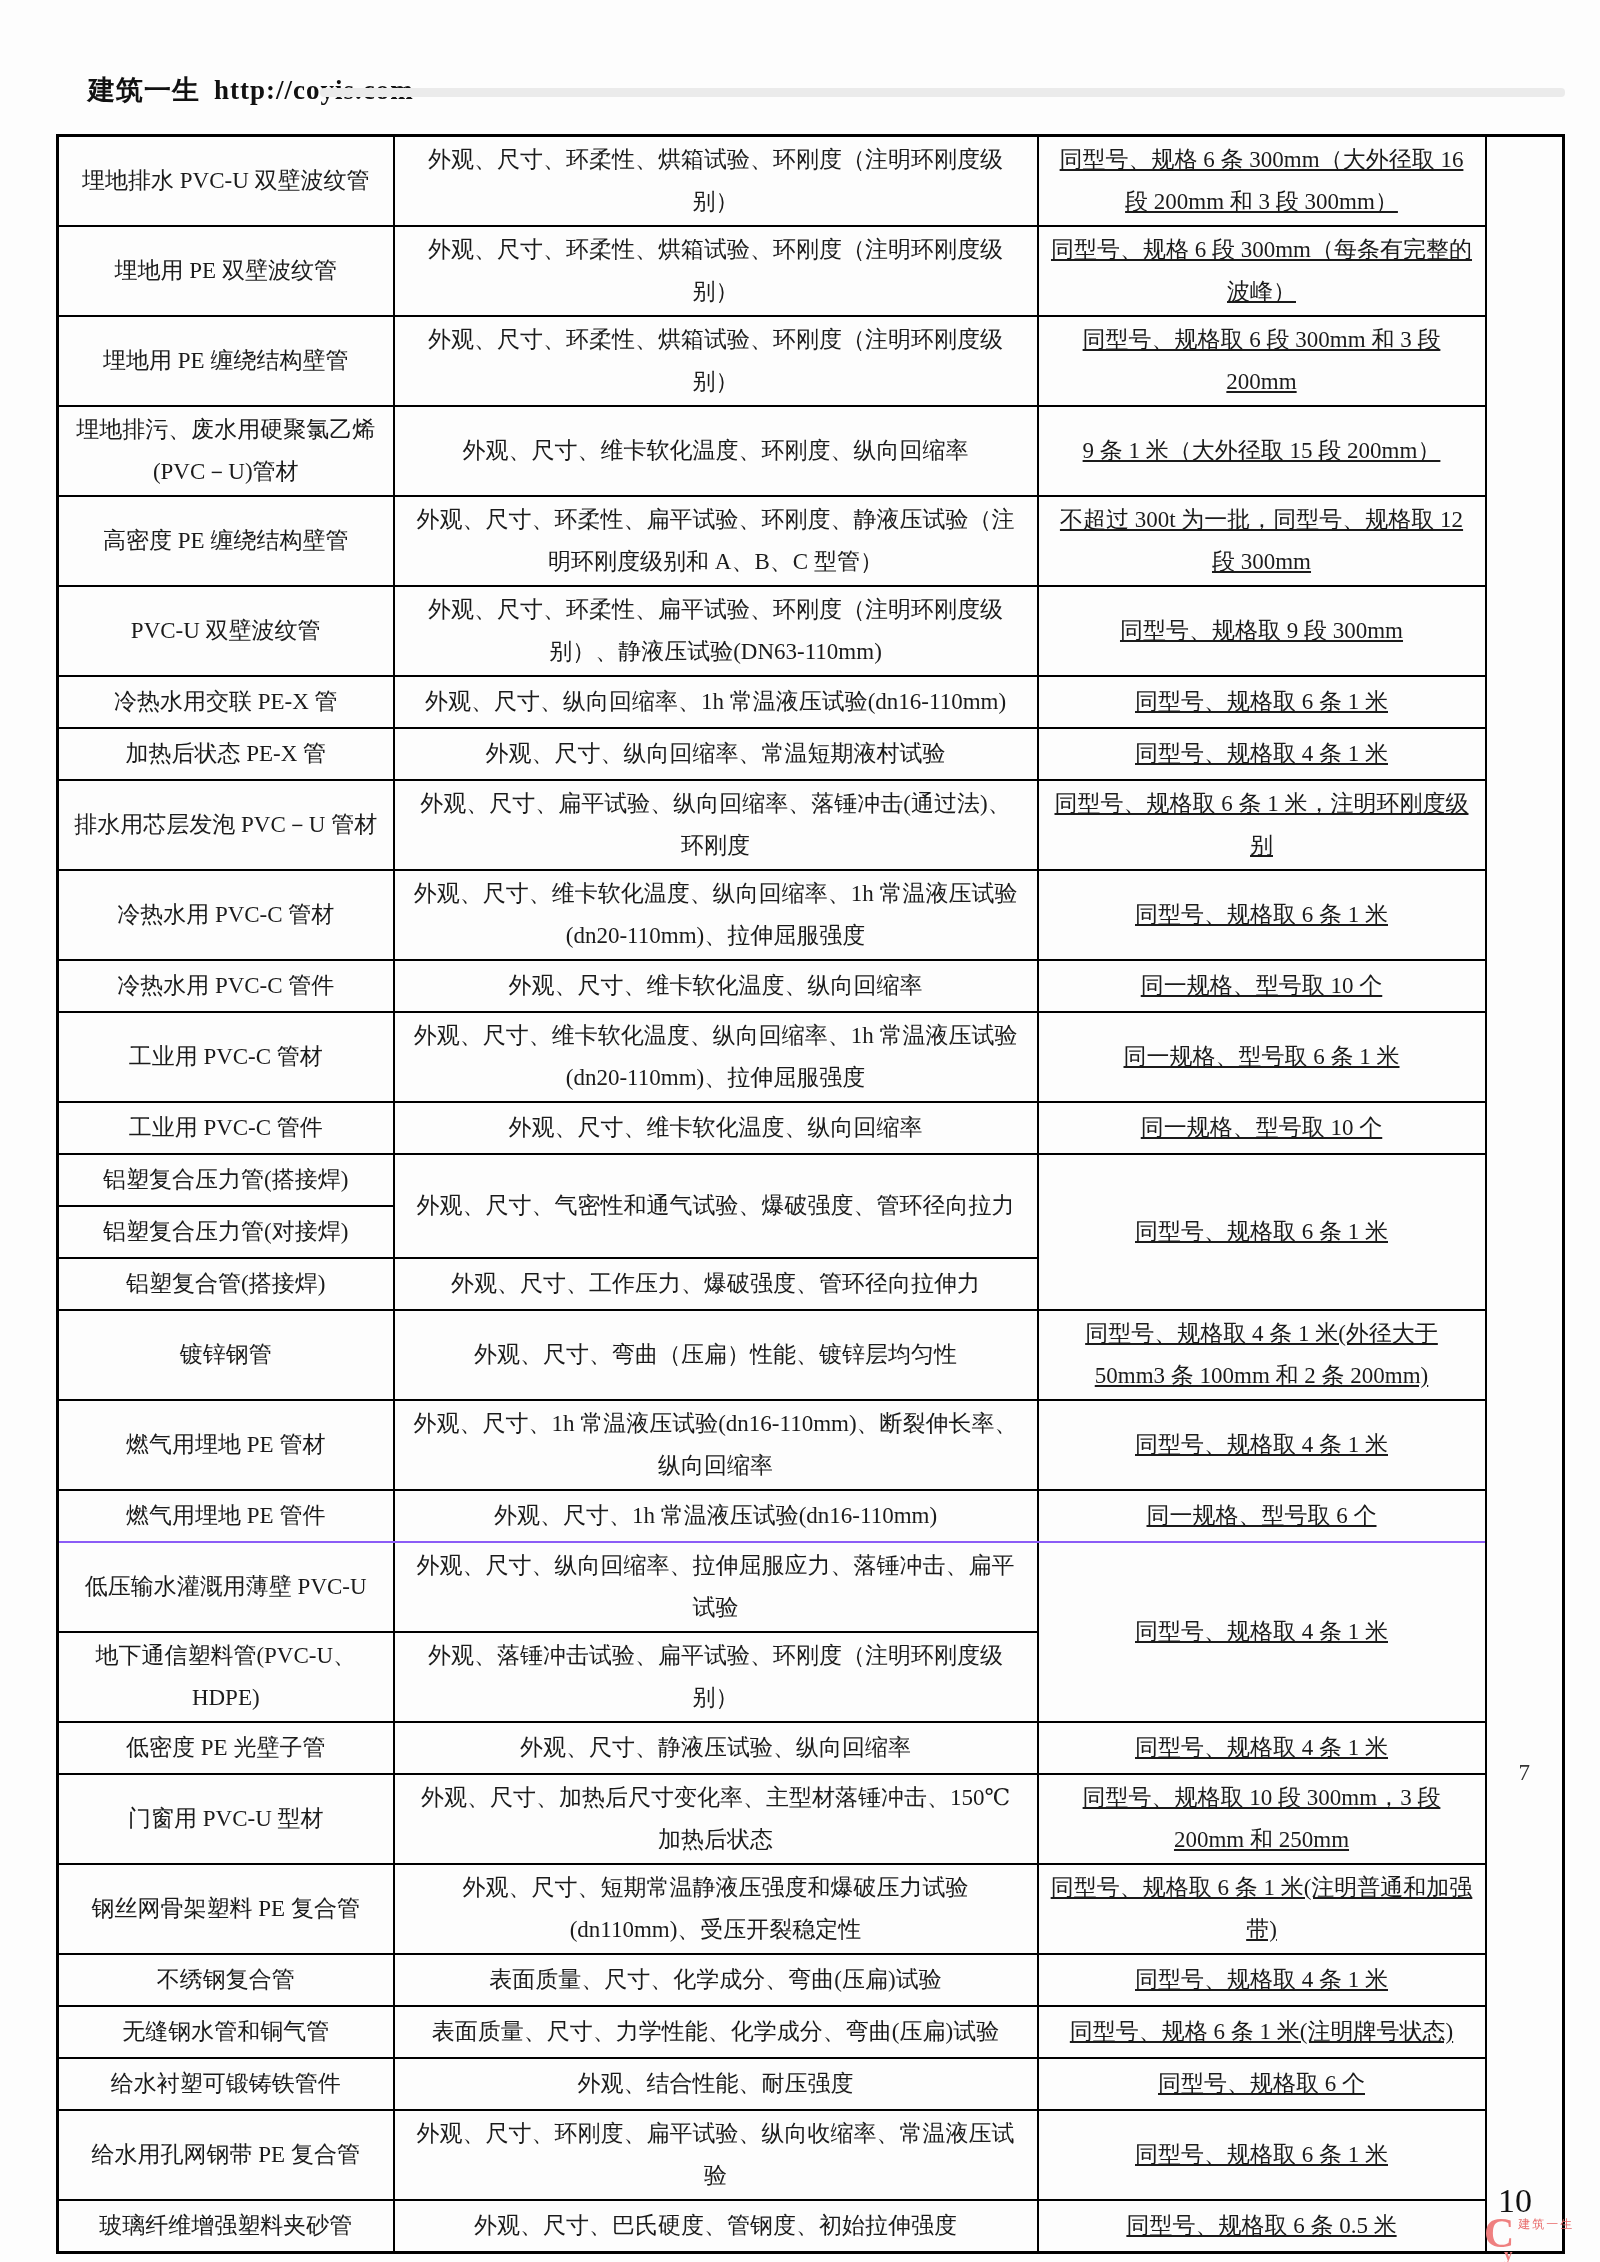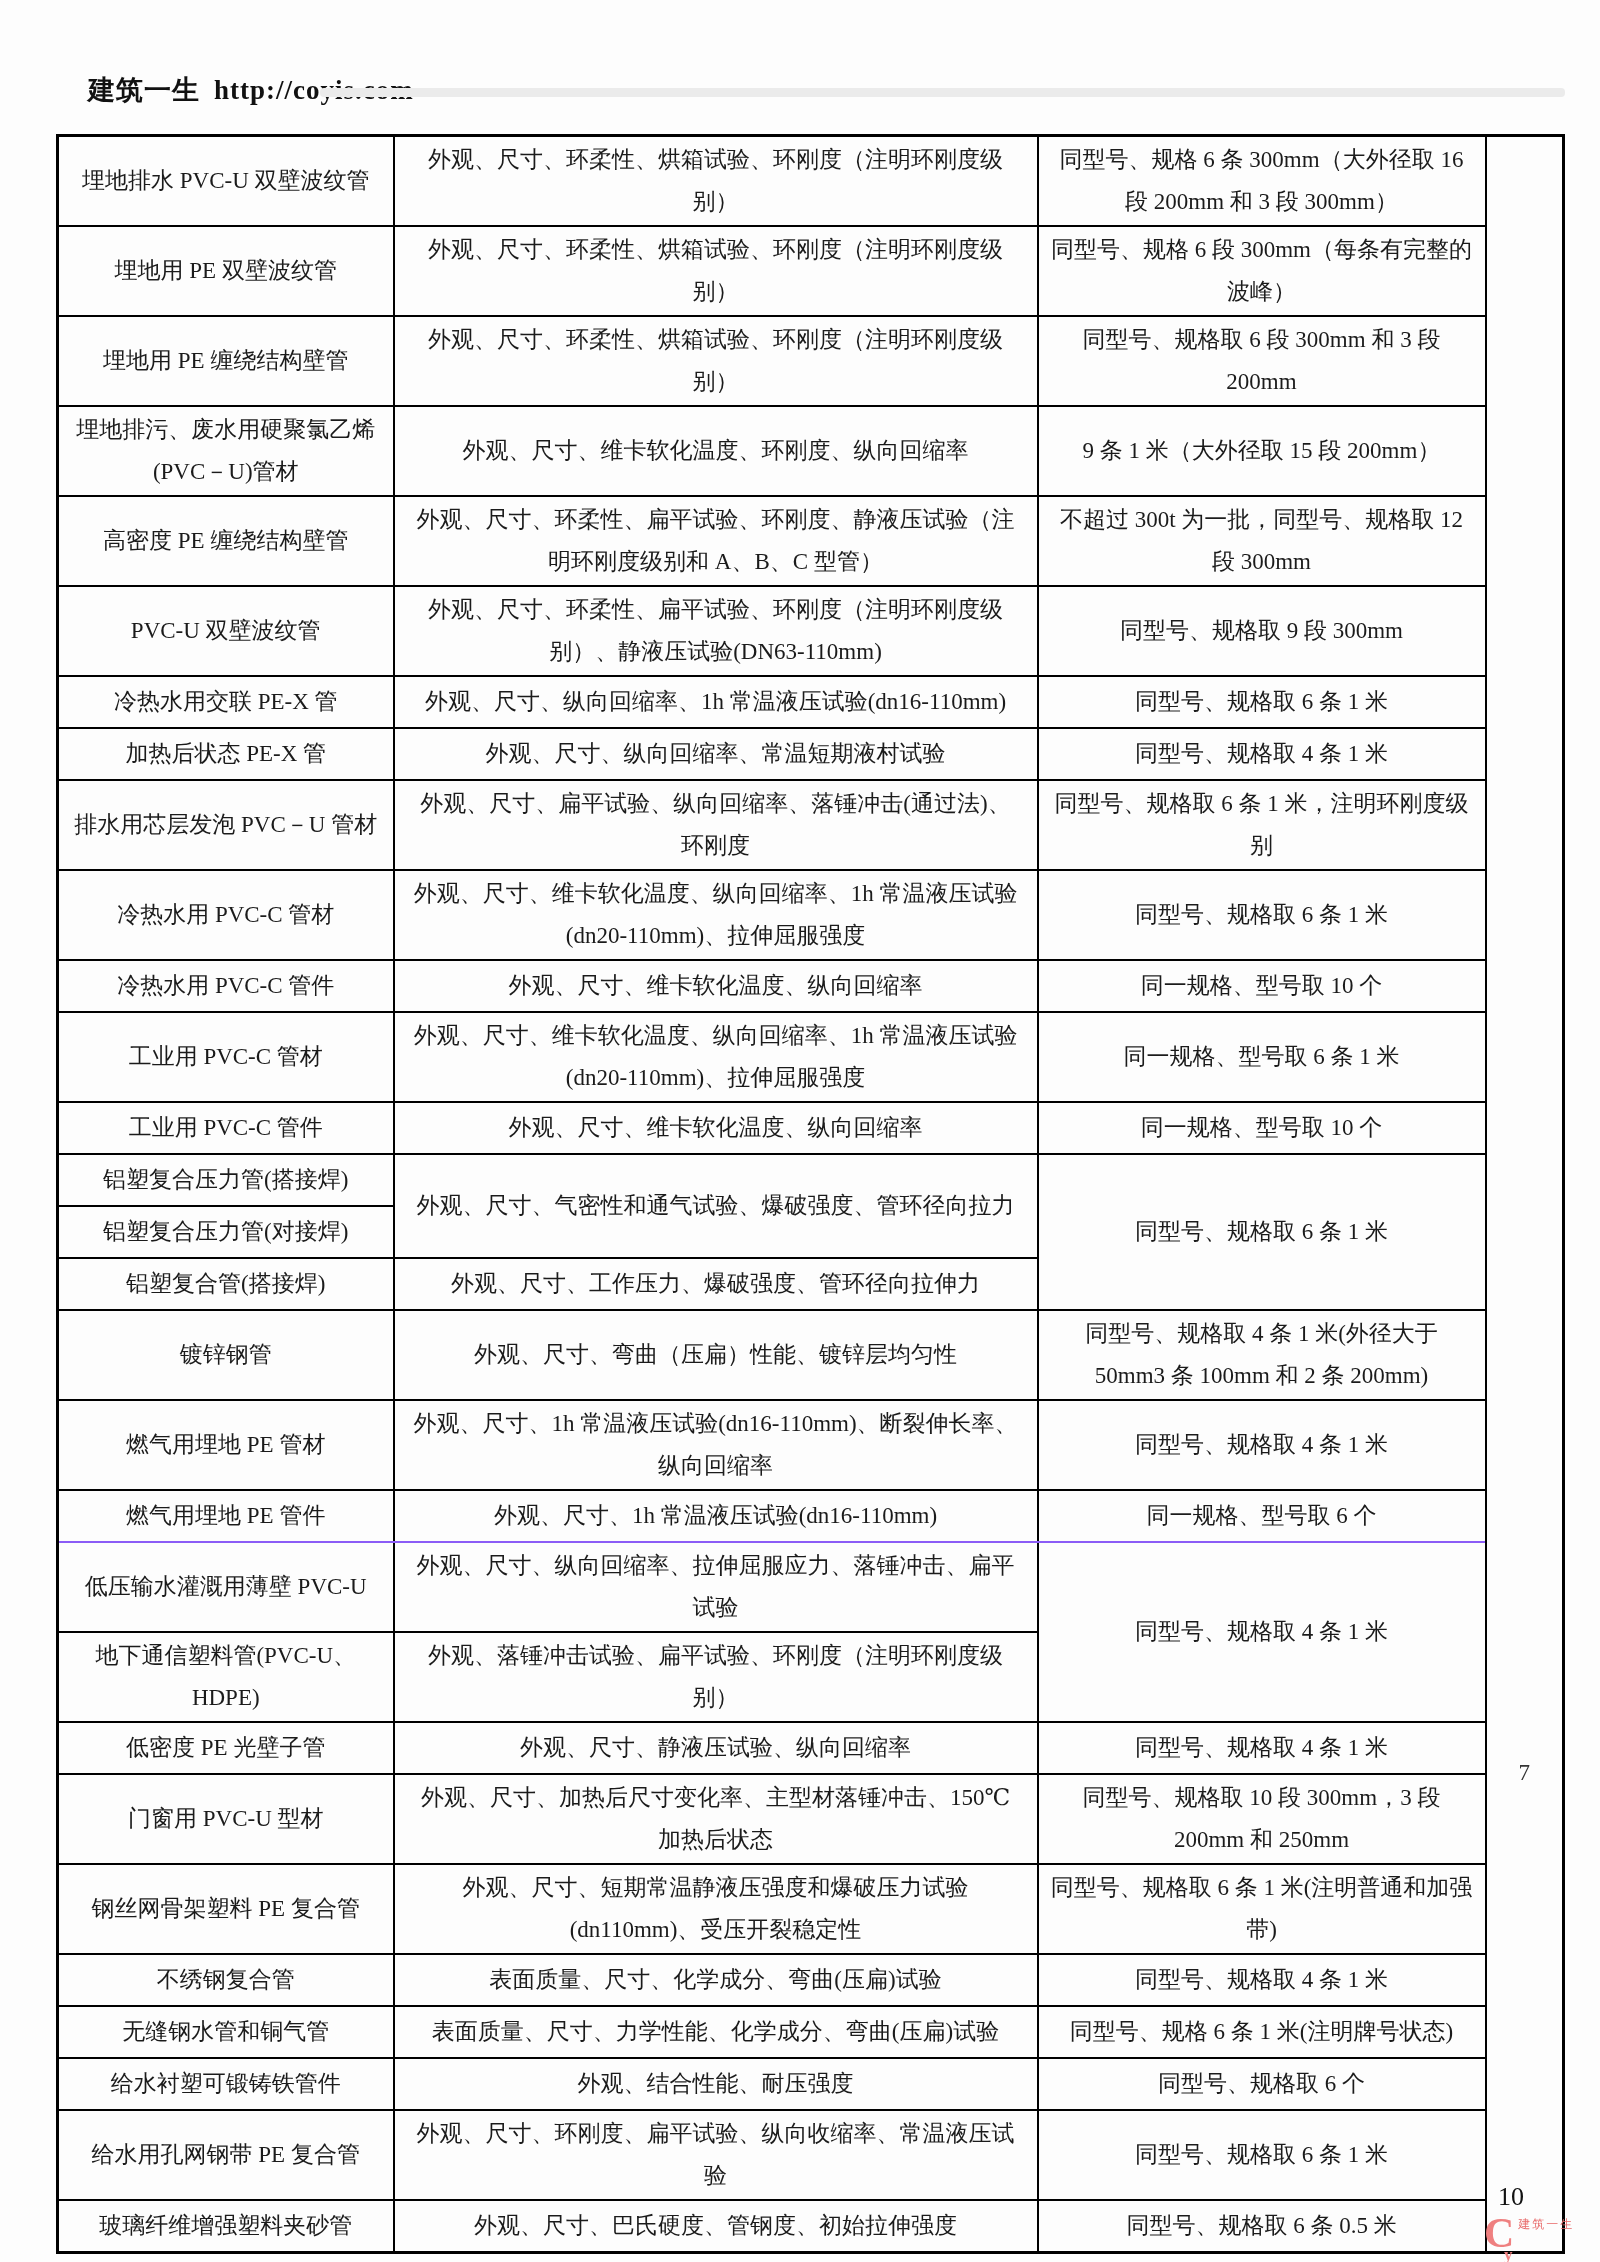--- a/index.html
+++ b/index.html
@@ -33,32 +33,32 @@
     font-size:23px;
     line-height:42px;
     text-align:center;
     vertical-align:middle;
     padding:2px 10px;
     height:46px;
     overflow:hidden;
   }
   .doc-table td.col-product  { padding:2px 8px; }
   .doc-table td.col-tests    { padding:2px 16px; }
-  .doc-table td.col-sampling { padding:2px 12px; }
+  .doc-table td.col-sampling { padding:2px 12px;text-decoration:underline; }
   .doc-table tr.thick-bottom td { border-bottom:2px solid #8b5cf6; }
   .doc-table td.side-cell {
     position:relative; padding:0; border-right:3px solid #000;
   }
   .side-label {
     position:absolute; top:1615px; left:0; width:100%;
     text-align:center; font-size:23px; color:#333;
   }
   .page-number {
     position:absolute; top:2182px; left:1498px;
-    font-size:26px; color:#111;
+    font-size:34px; color:#111;
   }
   .footer-logo {
     position:absolute; top:2216px; left:1484px;
     display:flex; align-items:flex-start; gap:4px;
   }
   .logo-c {
     font-size:42px; line-height:34px; font-weight:bold;
     color:#ef8080; position:relative;
   }
   .logo-sub-y {

